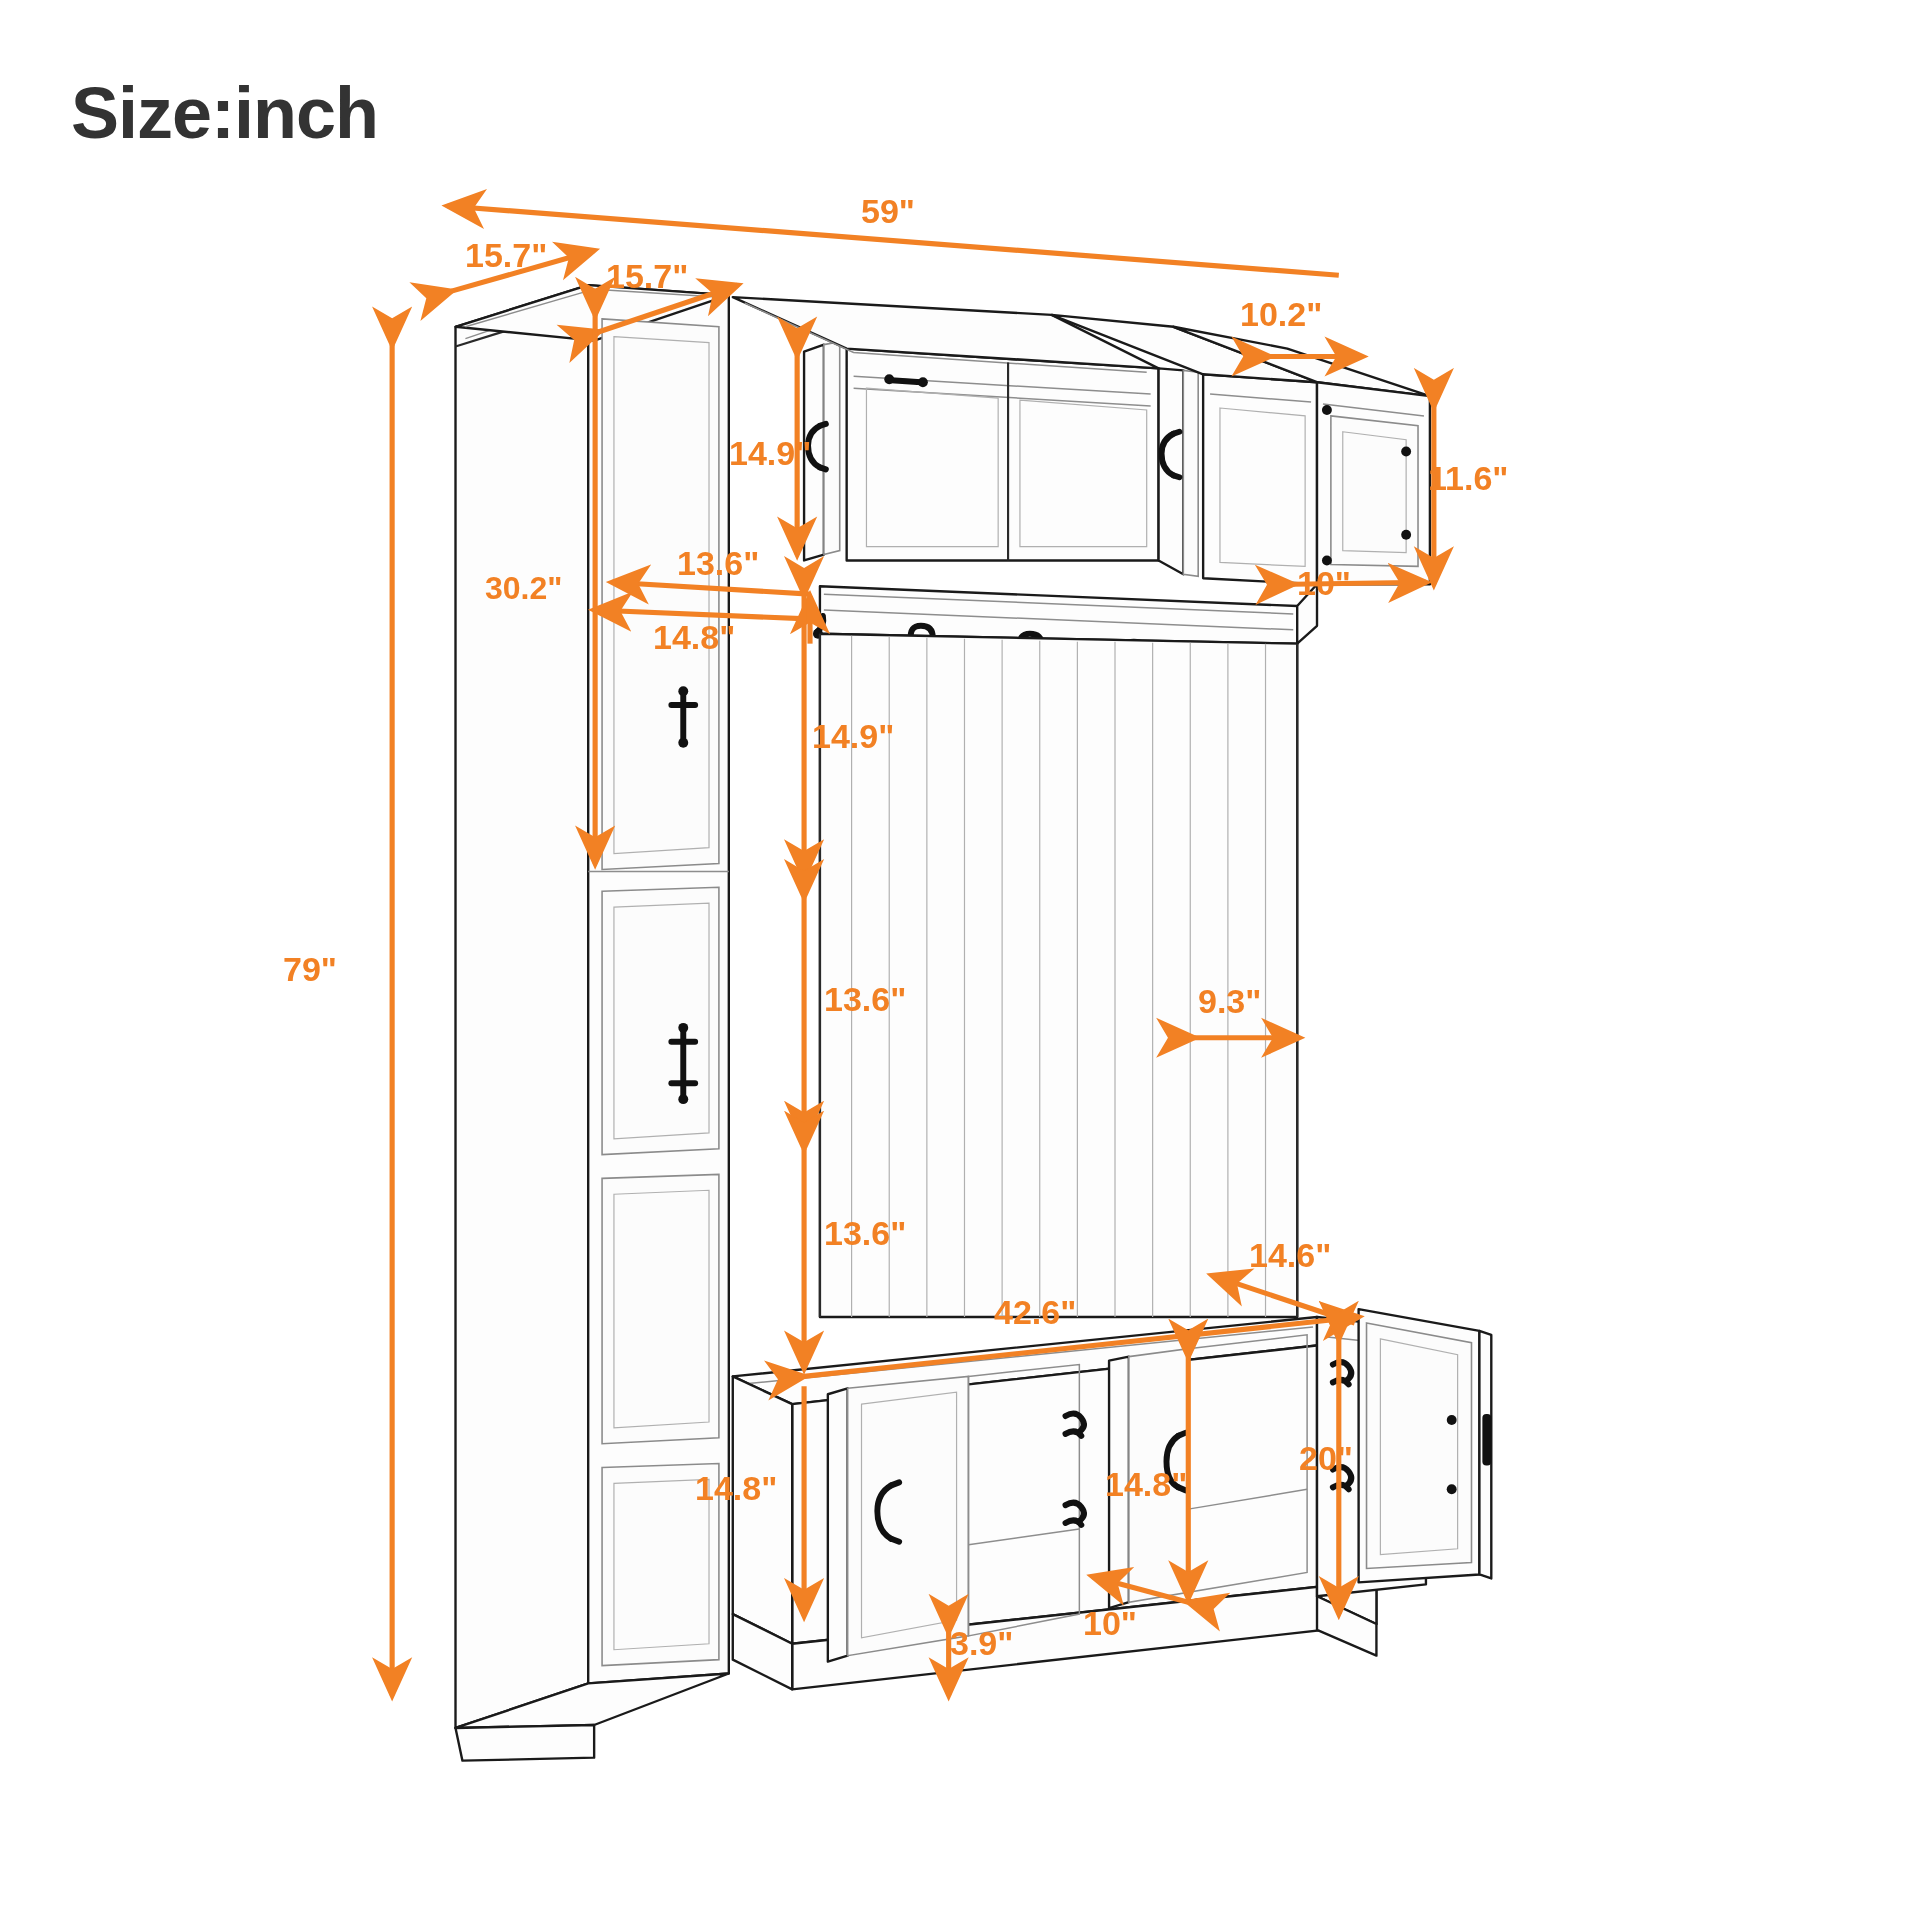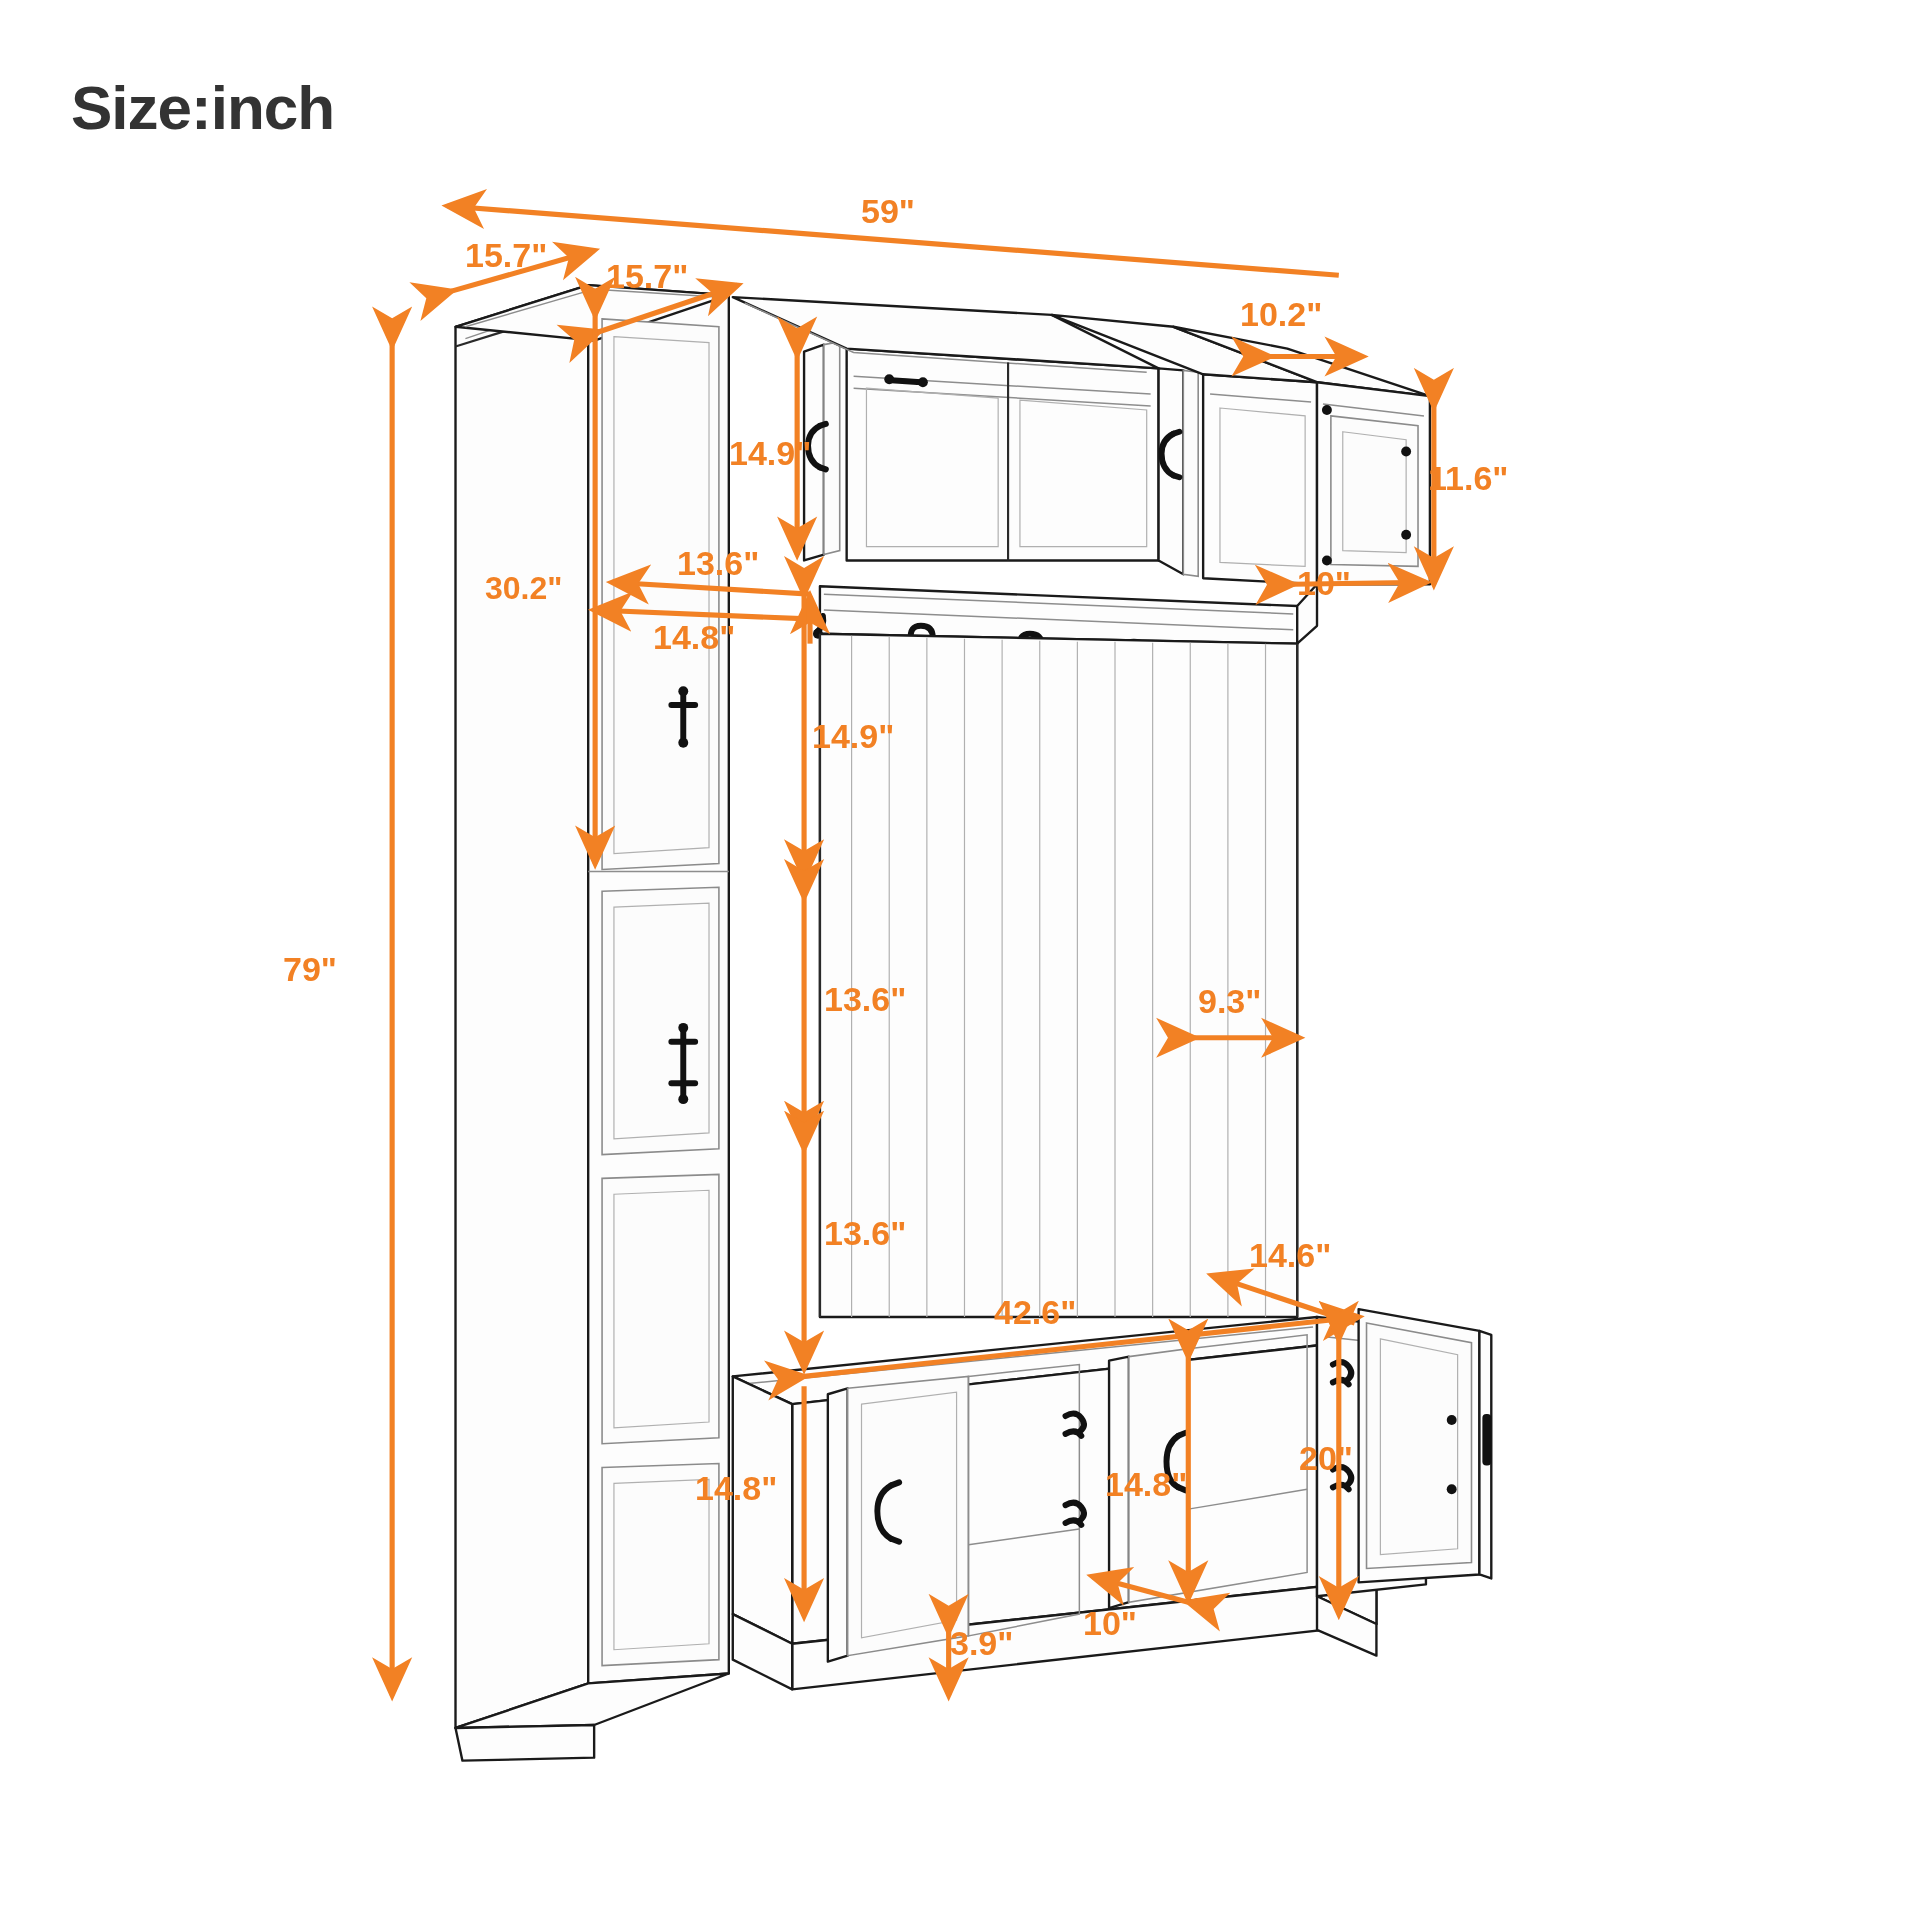--- a/index.html
+++ b/index.html
@@ -1,20 +1,20 @@
 <!DOCTYPE html>
 <html><head>
 <meta charset="utf-8">
 <style>
   html,body{margin:0;padding:0;background:#ffffff;}
   body{width:1927px;height:1927px;font-family:"Liberation Sans",sans-serif;overflow:hidden;}
   #stage{position:relative;width:1927px;height:1927px;background:#fff;}
   #title{
     position:absolute;left:71px;top:77px;
-    font-size:62px;font-weight:bold;color:#333333;
+    font-size:72px;font-weight:bold;color:#333333;
     letter-spacing:-1px;line-height:1;
   }
   svg.layer{position:absolute;left:0;top:0;width:1927px;height:1927px;}
   .dimlbl{
     position:absolute;
     color:#F28124;
     font-size:34px;
     font-weight:bold;
     white-space:nowrap;
     line-height:1;

